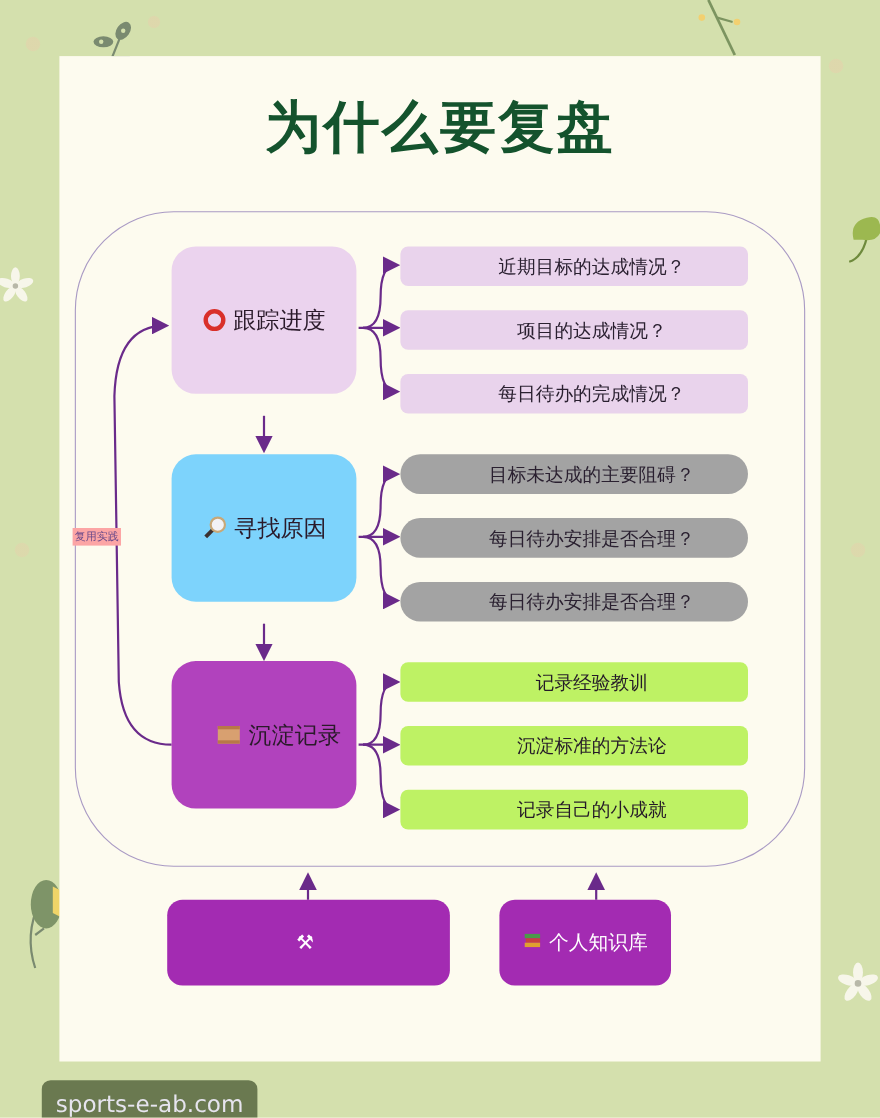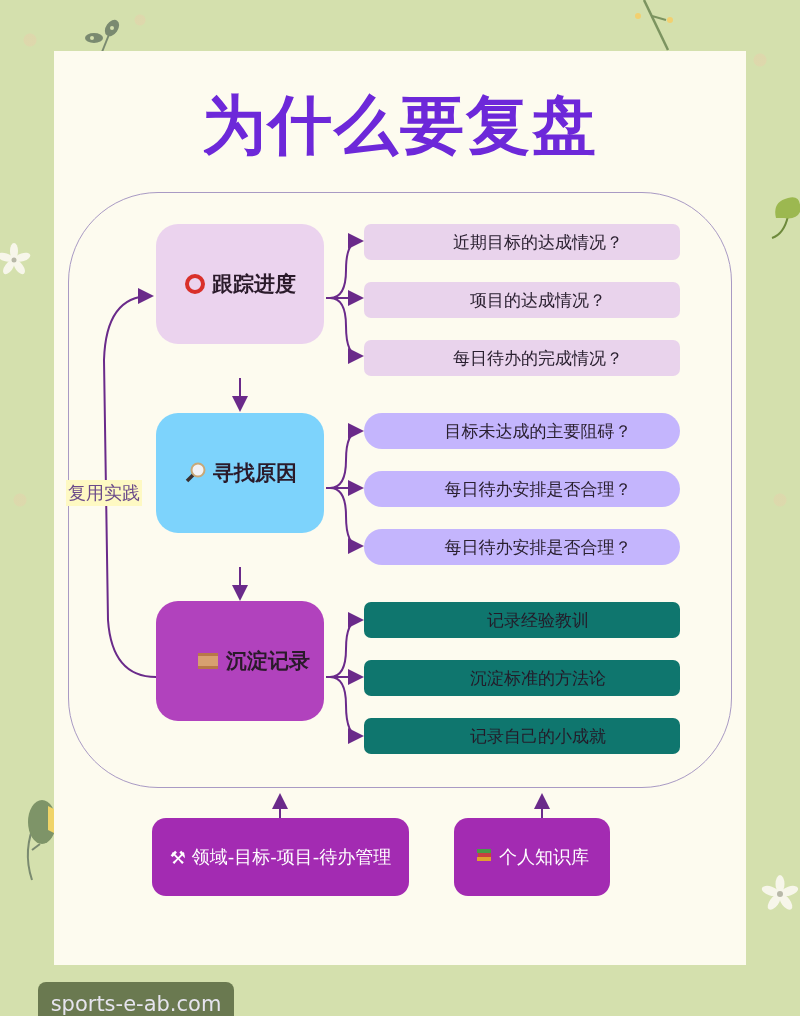--- a/index.html
+++ b/index.html
@@ -21,69 +21,69 @@
   .paper {
     position: absolute;
     left: 54px; top: 51px;
     width: 692px; height: 914px;
     background: #fdfbef;
   }
   .title {
     position: absolute;
     left: 0; width: 800px; top: 82px;
     text-align: center;
-    font-size: 64px; font-weight: bold;
-    color: #6d28d9;
+    font-size: 51px; font-weight: bold;
+    color: #14532d;
     letter-spacing: 2px;
   }
   .frame {
     position: absolute;
     left: 68px; top: 192px;
     width: 664px; height: 596px;
     border: 1.5px solid #a99ac4;
     border-radius: 90px;
   }
   .main-box {
     position: absolute;
-    left: 156px; width: 168px; height: 120px;
+    left: 156px; width: 168px; height: 134px;
     border-radius: 22px;
     display: flex; align-items: center; justify-content: center;
-    font-size: 21px; font-weight: bold; color: #2a1a2a;
+    font-size: 21px; font-weight: normal; color: #2a1a2a;
   }
   .main-box .emoji { margin-right: 6px; font-size: 20px; display:inline-flex; align-items:center; }
   .box-1 { top: 224px; background: #ebd3ee; }
   .box-2 { top: 413px; background: #7dd3fc; }
   .box-3 { top: 601px; background: #b142bd; padding-left: 26px; }
   .sub {
     position: absolute;
     left: 364px; width: 316px; height: 36px;
     border-radius: 7px;
     display: flex; align-items: center; justify-content: center;
     font-size: 17px; color: #2a2030; padding-left: 32px;
   }
   .sub.l1 { background: #e9d3ec; }
-  .sub.l2 { background: #c4b5fd; border-radius: 18px; }
-  .sub.l3 { background: #0f766e; color: #241a28; }
+  .sub.l2 { background: #a3a3a3; border-radius: 18px; }
+  .sub.l3 { background: #bef264; color: #241a28; }
   .bottom-box {
     position: absolute;
     top: 818px; height: 78px;
     border-radius: 14px;
     background: #a32bb2;
     color: #ffffff;
     display: flex; align-items: center; justify-content: center;
     font-size: 18px;
   }
   .bb-1 { left: 152px; width: 257px; }
   .bb-2 { left: 454px; width: 156px; }
   .bottom-box .emoji { margin-right: 6px; }
   .loop-label {
     position: absolute;
     left: 66px; top: 480px;
-    font-size: 18px; color: #6b4a8a;
-    background: #fef9c3;
+    font-size: 10px; color: #6b4a8a;
+    background: #fca5a5;
     padding: 1px 2px;
   }
   .watermark {
     position: absolute;
     left: 38px; top: 934px;
     width: 196px; height: 44px;
     border-radius: 8px;
     background: rgba(94,110,70,0.9);
     color: #e6e4ee;
     font-size: 21px;
@@ -214,21 +214,20 @@
       </svg>
   </span>
   <span>沉淀记录</span>
 </div>
 <div class="sub l3" style="top:602px">记录经验教训</div>
 <div class="sub l3" style="top:660px">沉淀标准的方法论</div>
 <div class="sub l3" style="top:718px">记录自己的小成就</div>
 
 <div class="bottom-box bb-1">
   <span class="emoji">⚒</span>
-  <span>领域-目标-项目-待办管理</span>
 </div>
 <div class="bottom-box bb-2">
   <span class="emoji">
     <svg width="18" height="18">
         <rect x="2" y="3" width="14" height="4" fill="#4a9a4a"></rect>
         <rect x="3" y="7" width="13" height="4" fill="#c84040"></rect>
         <rect x="2" y="11" width="14" height="4" fill="#e0a030"></rect>
       </svg>
   </span>
   <span>个人知识库</span>

